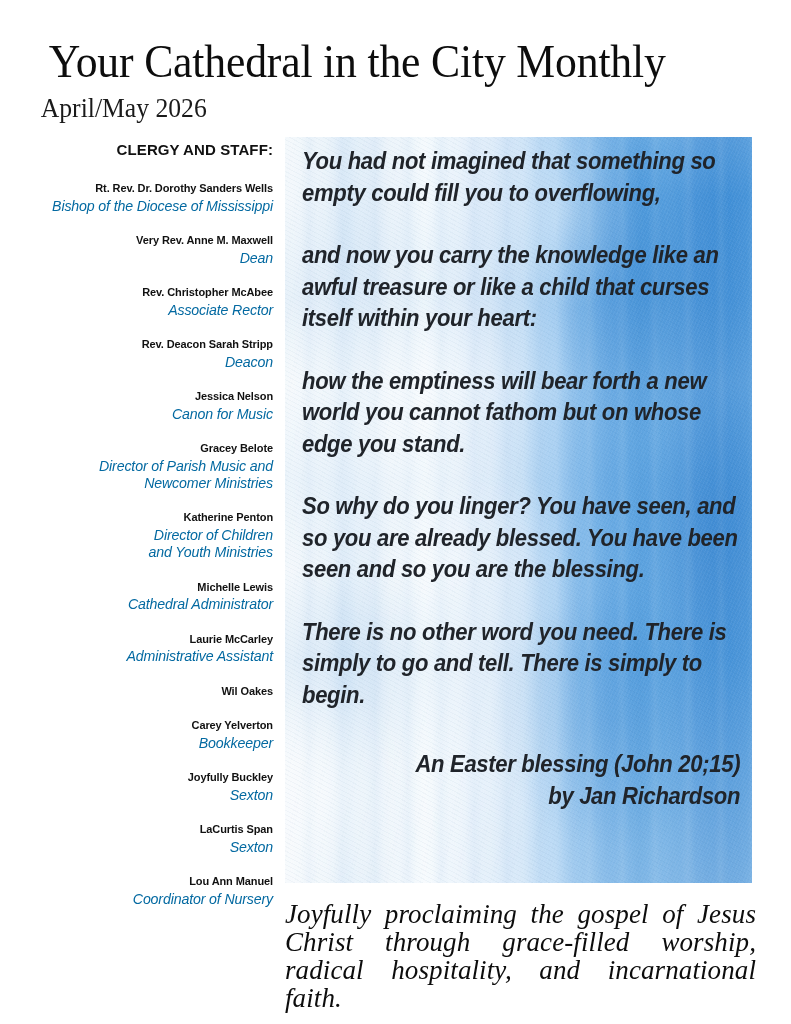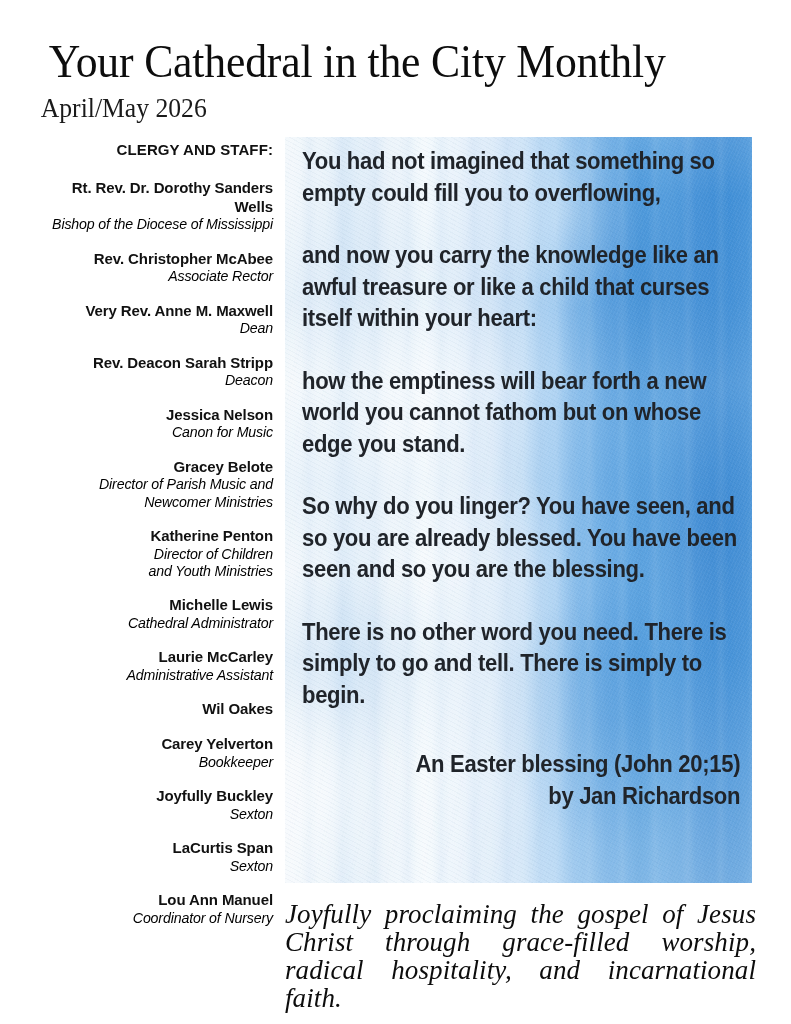--- a/index.html
+++ b/index.html
@@ -71,46 +71,47 @@
     letter-spacing: 0.1px;
     color: #111111;
     text-align: right;
     margin-bottom: 19px;
   }
   .staff-entry {
     margin-bottom: 16px;
   }
   .staff-name {
     font-family: "Liberation Sans", sans-serif;
-    font-size: 15px;
+    font-size: 11px;
     line-height: 18.6px;
     font-weight: 700;
     color: #111111;
     letter-spacing: -0.1px;
   }
   .staff-role {
     font-family: "Liberation Sans", sans-serif;
     font-size: 14.2px;
     line-height: 17.4px;
     font-style: italic;
     font-weight: 400;
-    color: #000000;
+    color: #0369a1;
     letter-spacing: -0.15px;
   }
   .staff-role .role-line { display: block; }
 
   
   .poem-panel {
     position: absolute;
     left: 285px;
     top: 137px;
     width: 467px;
     height: 746px;
     overflow: hidden;
     background: #7dd3fc;
+    font-style: italic;
   }
   .wash {
     position: absolute;
     inset: 0;
   }
   
   .wash-base {
     background: linear-gradient(
       to right,
       #f3f8fc 0%,
@@ -240,29 +241,29 @@
   <div class="staff-col">
     <div class="staff-heading">CLERGY AND STAFF:</div>
     <div id="staff-list">
         <div class="staff-entry">
           <div class="staff-name">Rt. Rev. Dr. Dorothy Sanders Wells</div>
           <div class="staff-role">
             <span class="role-line">Bishop of the Diocese of Mississippi</span>
           </div>
         </div>
         <div class="staff-entry">
+          <div class="staff-name">Very Rev. Anne M. Maxwell</div>
+          <div class="staff-role">
+            <span class="role-line">Dean</span>
+          </div>
+        </div>
+        <div class="staff-entry">
           <div class="staff-name">Rev. Christopher McAbee</div>
           <div class="staff-role">
             <span class="role-line">Associate Rector</span>
-          </div>
-        </div>
-        <div class="staff-entry">
-          <div class="staff-name">Very Rev. Anne M. Maxwell</div>
-          <div class="staff-role">
-            <span class="role-line">Dean</span>
           </div>
         </div>
         <div class="staff-entry">
           <div class="staff-name">Rev. Deacon Sarah Stripp</div>
           <div class="staff-role">
             <span class="role-line">Deacon</span>
           </div>
         </div>
         <div class="staff-entry">
           <div class="staff-name">Jessica Nelson</div>

